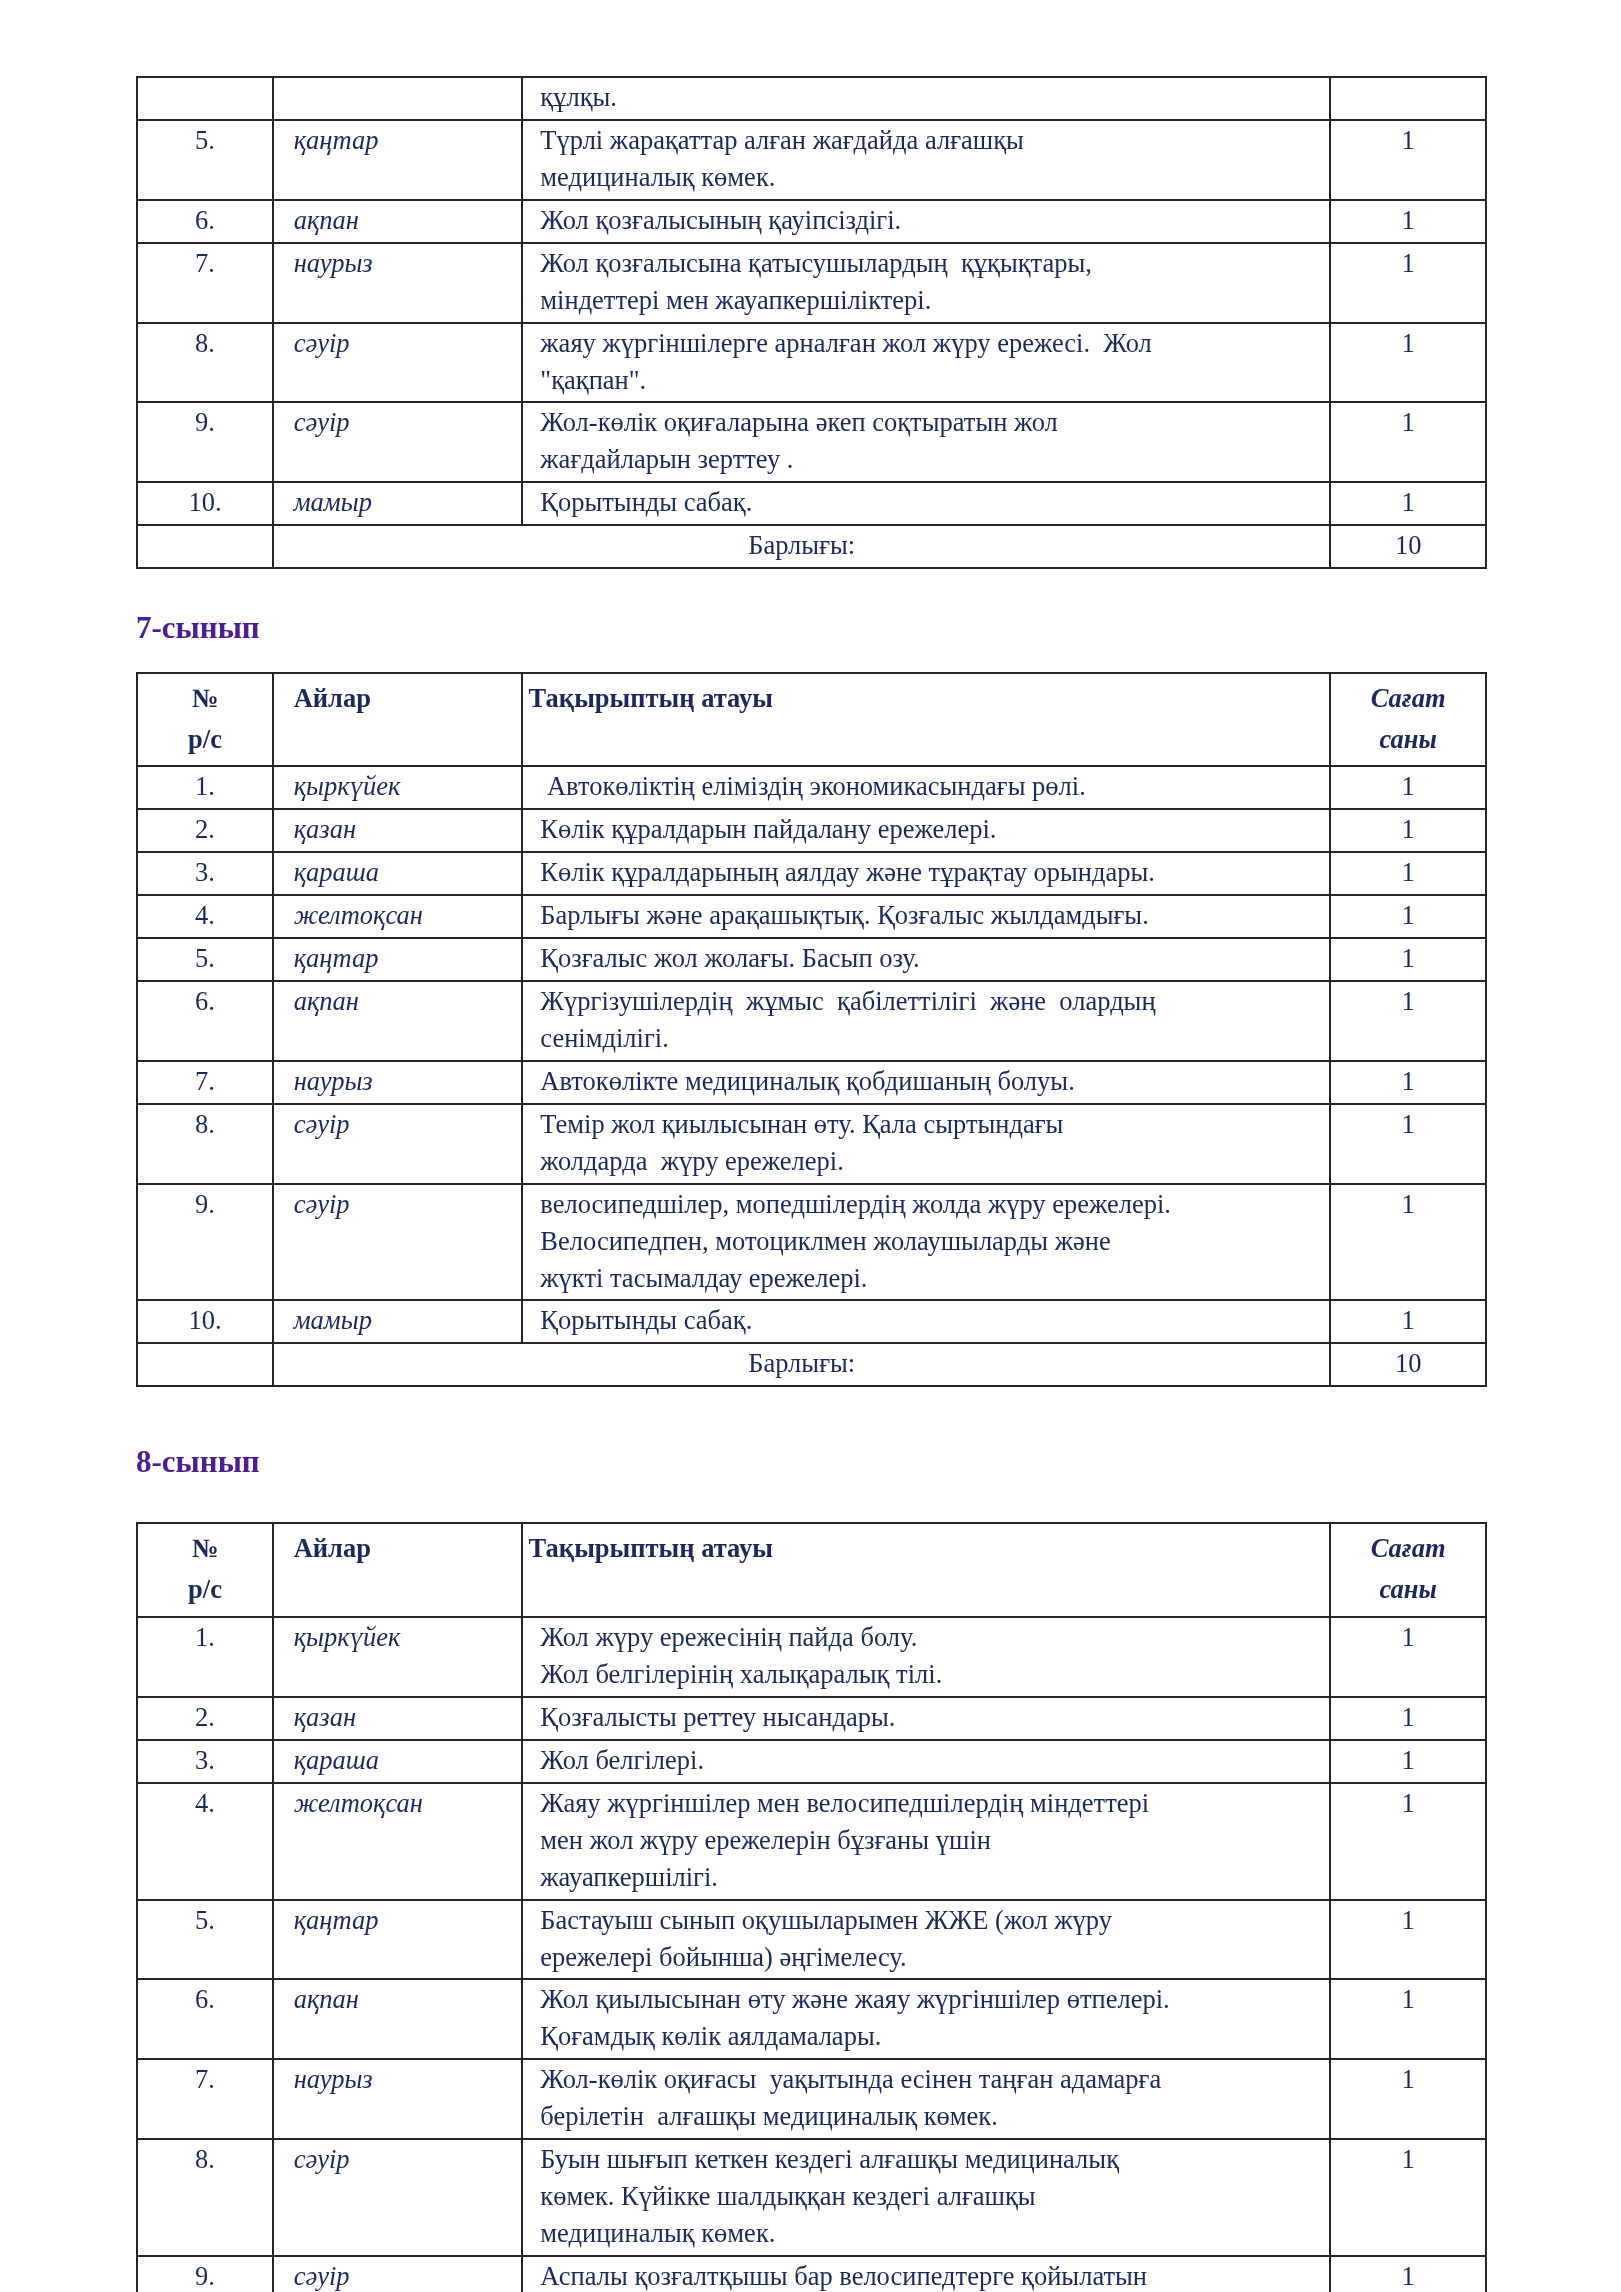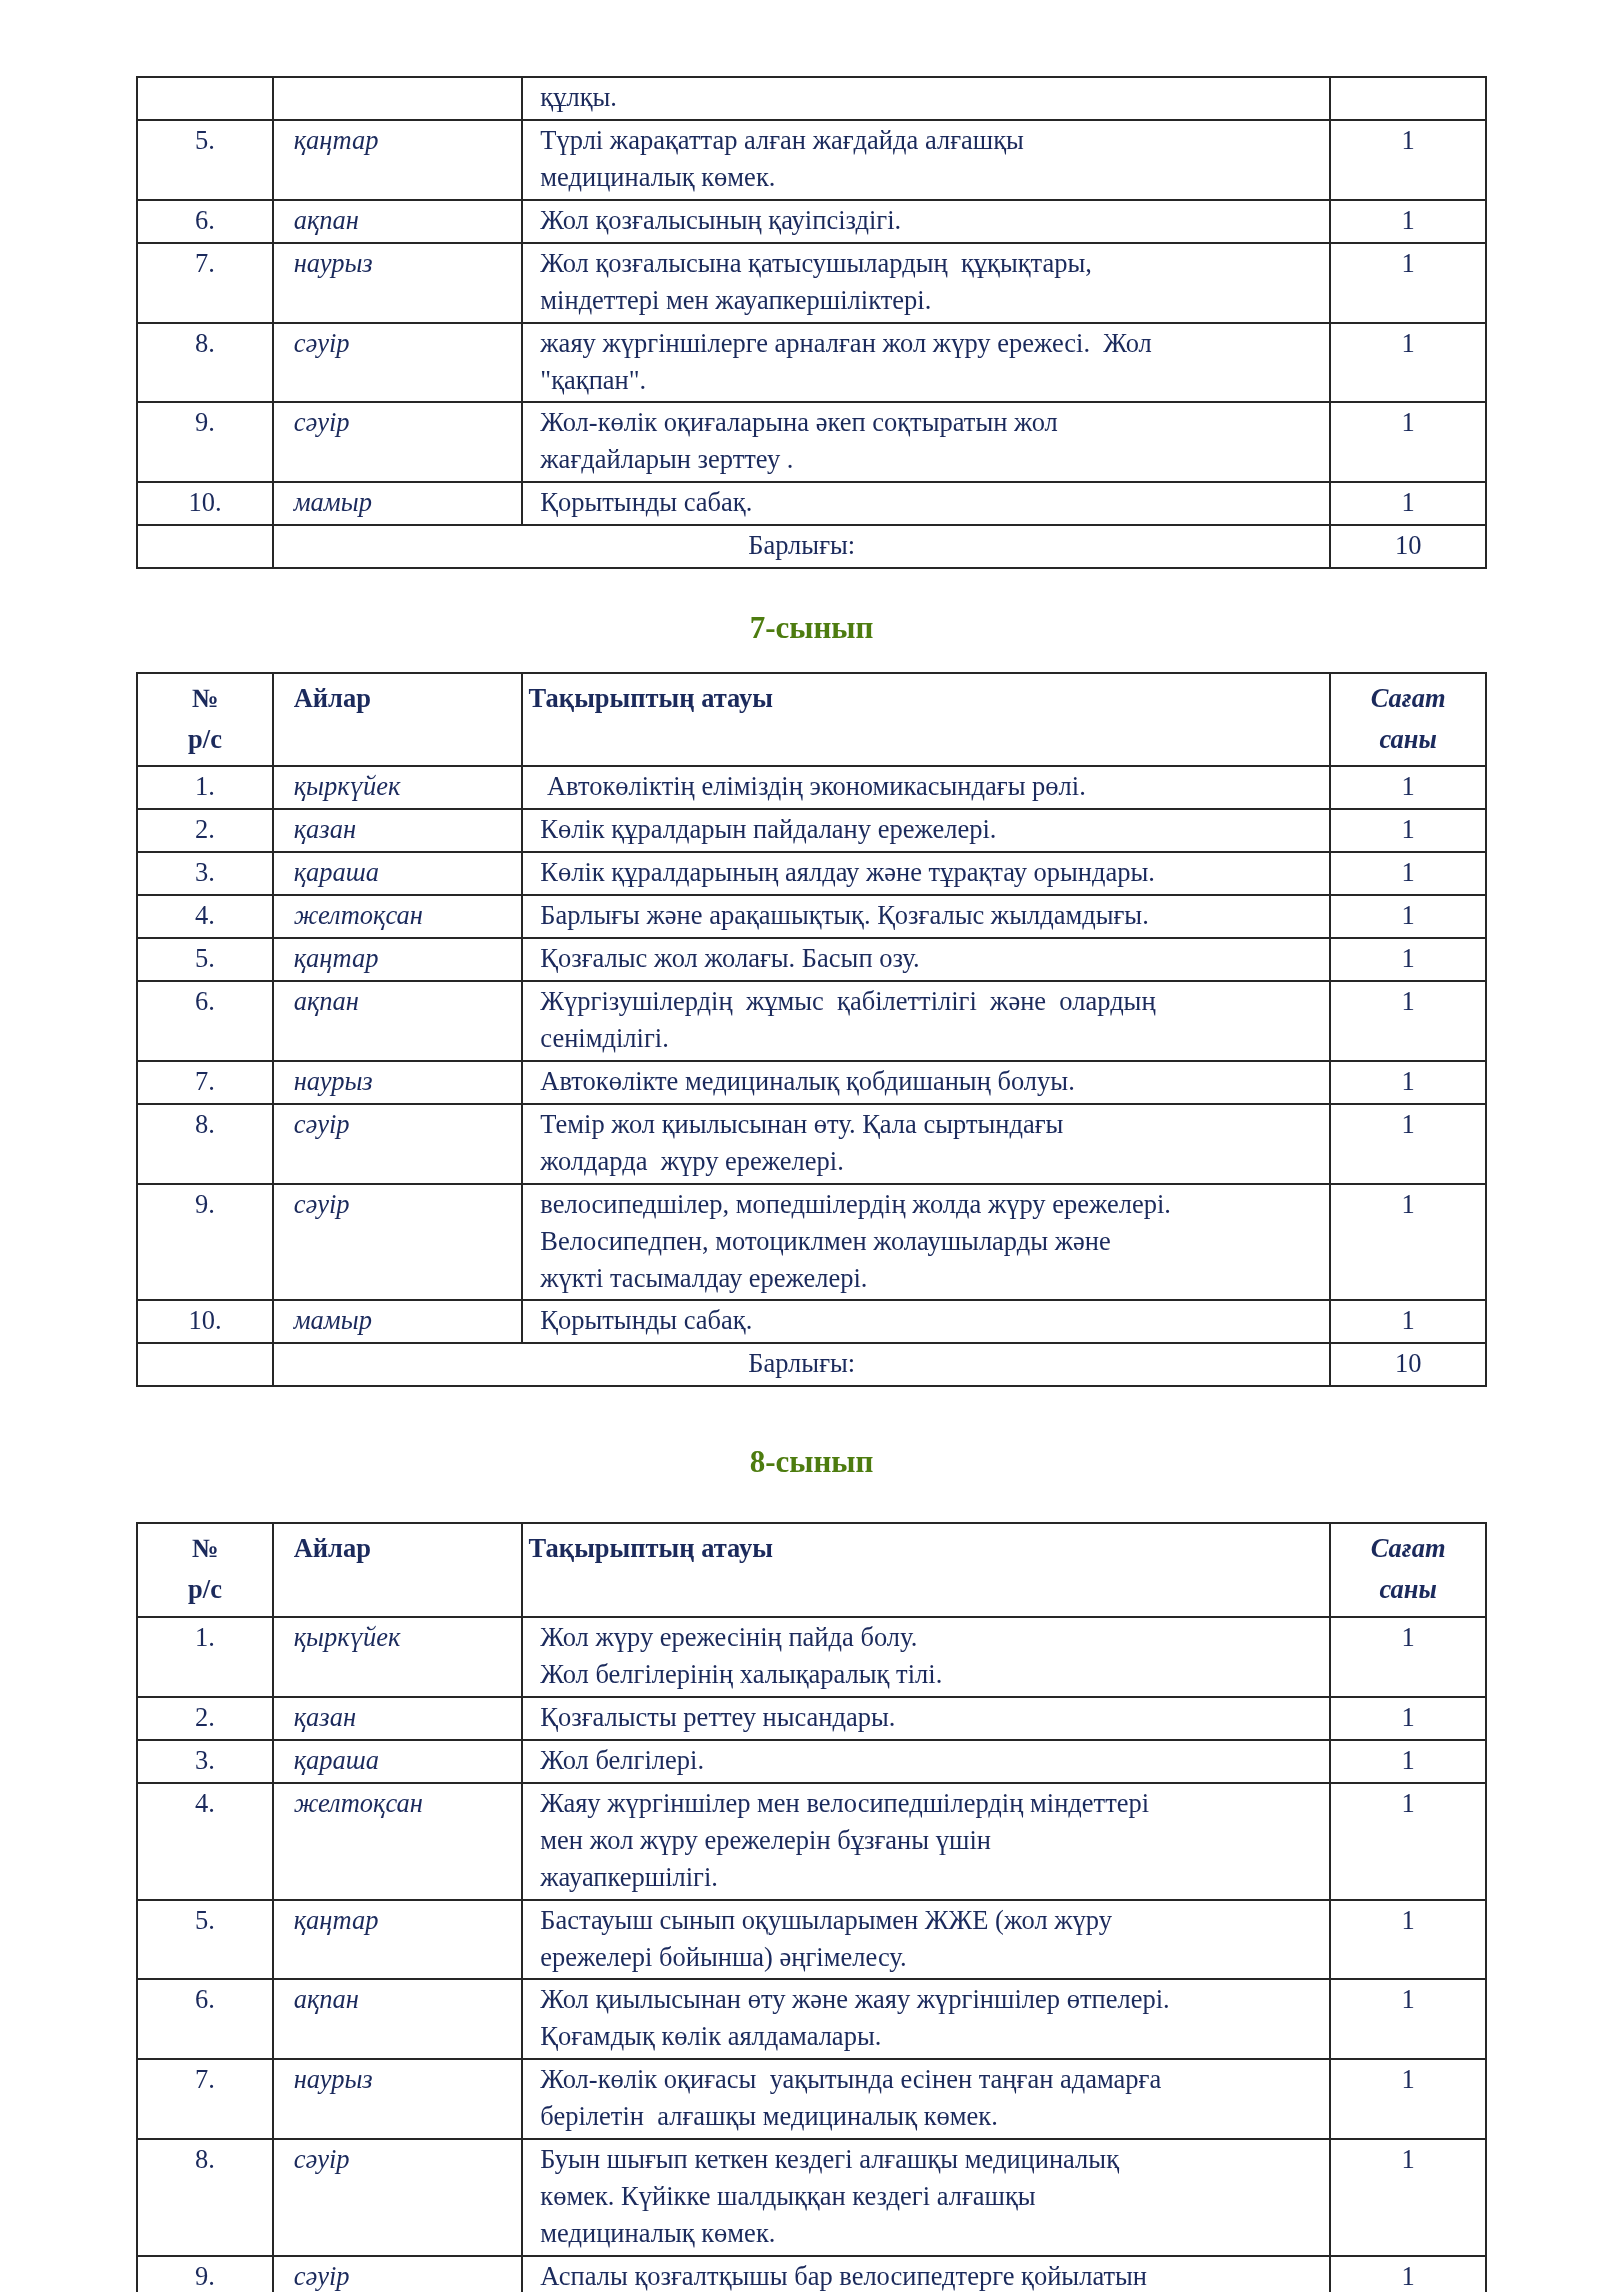--- a/index.html
+++ b/index.html
@@ -50,24 +50,23 @@
   .c-hours { text-align: center; }
   .h-num   { text-align: center; }
   .h-month { text-align: left; padding-left: 19.6px !important; }
   .h-topic { text-align: left; }
   .h-hours { text-align: center; font-style: italic; }
   .total-label { text-align: center; }
   .total-value { text-align: center; }
   .section-heading {
     width: 1351px;
     margin-left: 136px;
-    text-align: center;
     font-size: 31px;
     font-weight: bold;
-    color: #4d7c0f;
+    color: #4c1d95;
     margin-top: 41px;
     margin-bottom: 25.5px;
   }
   .section-heading.h8 {
     margin-top: 57px;
     margin-bottom: 42px;
   }
 </style>
 </head>
 <body>

